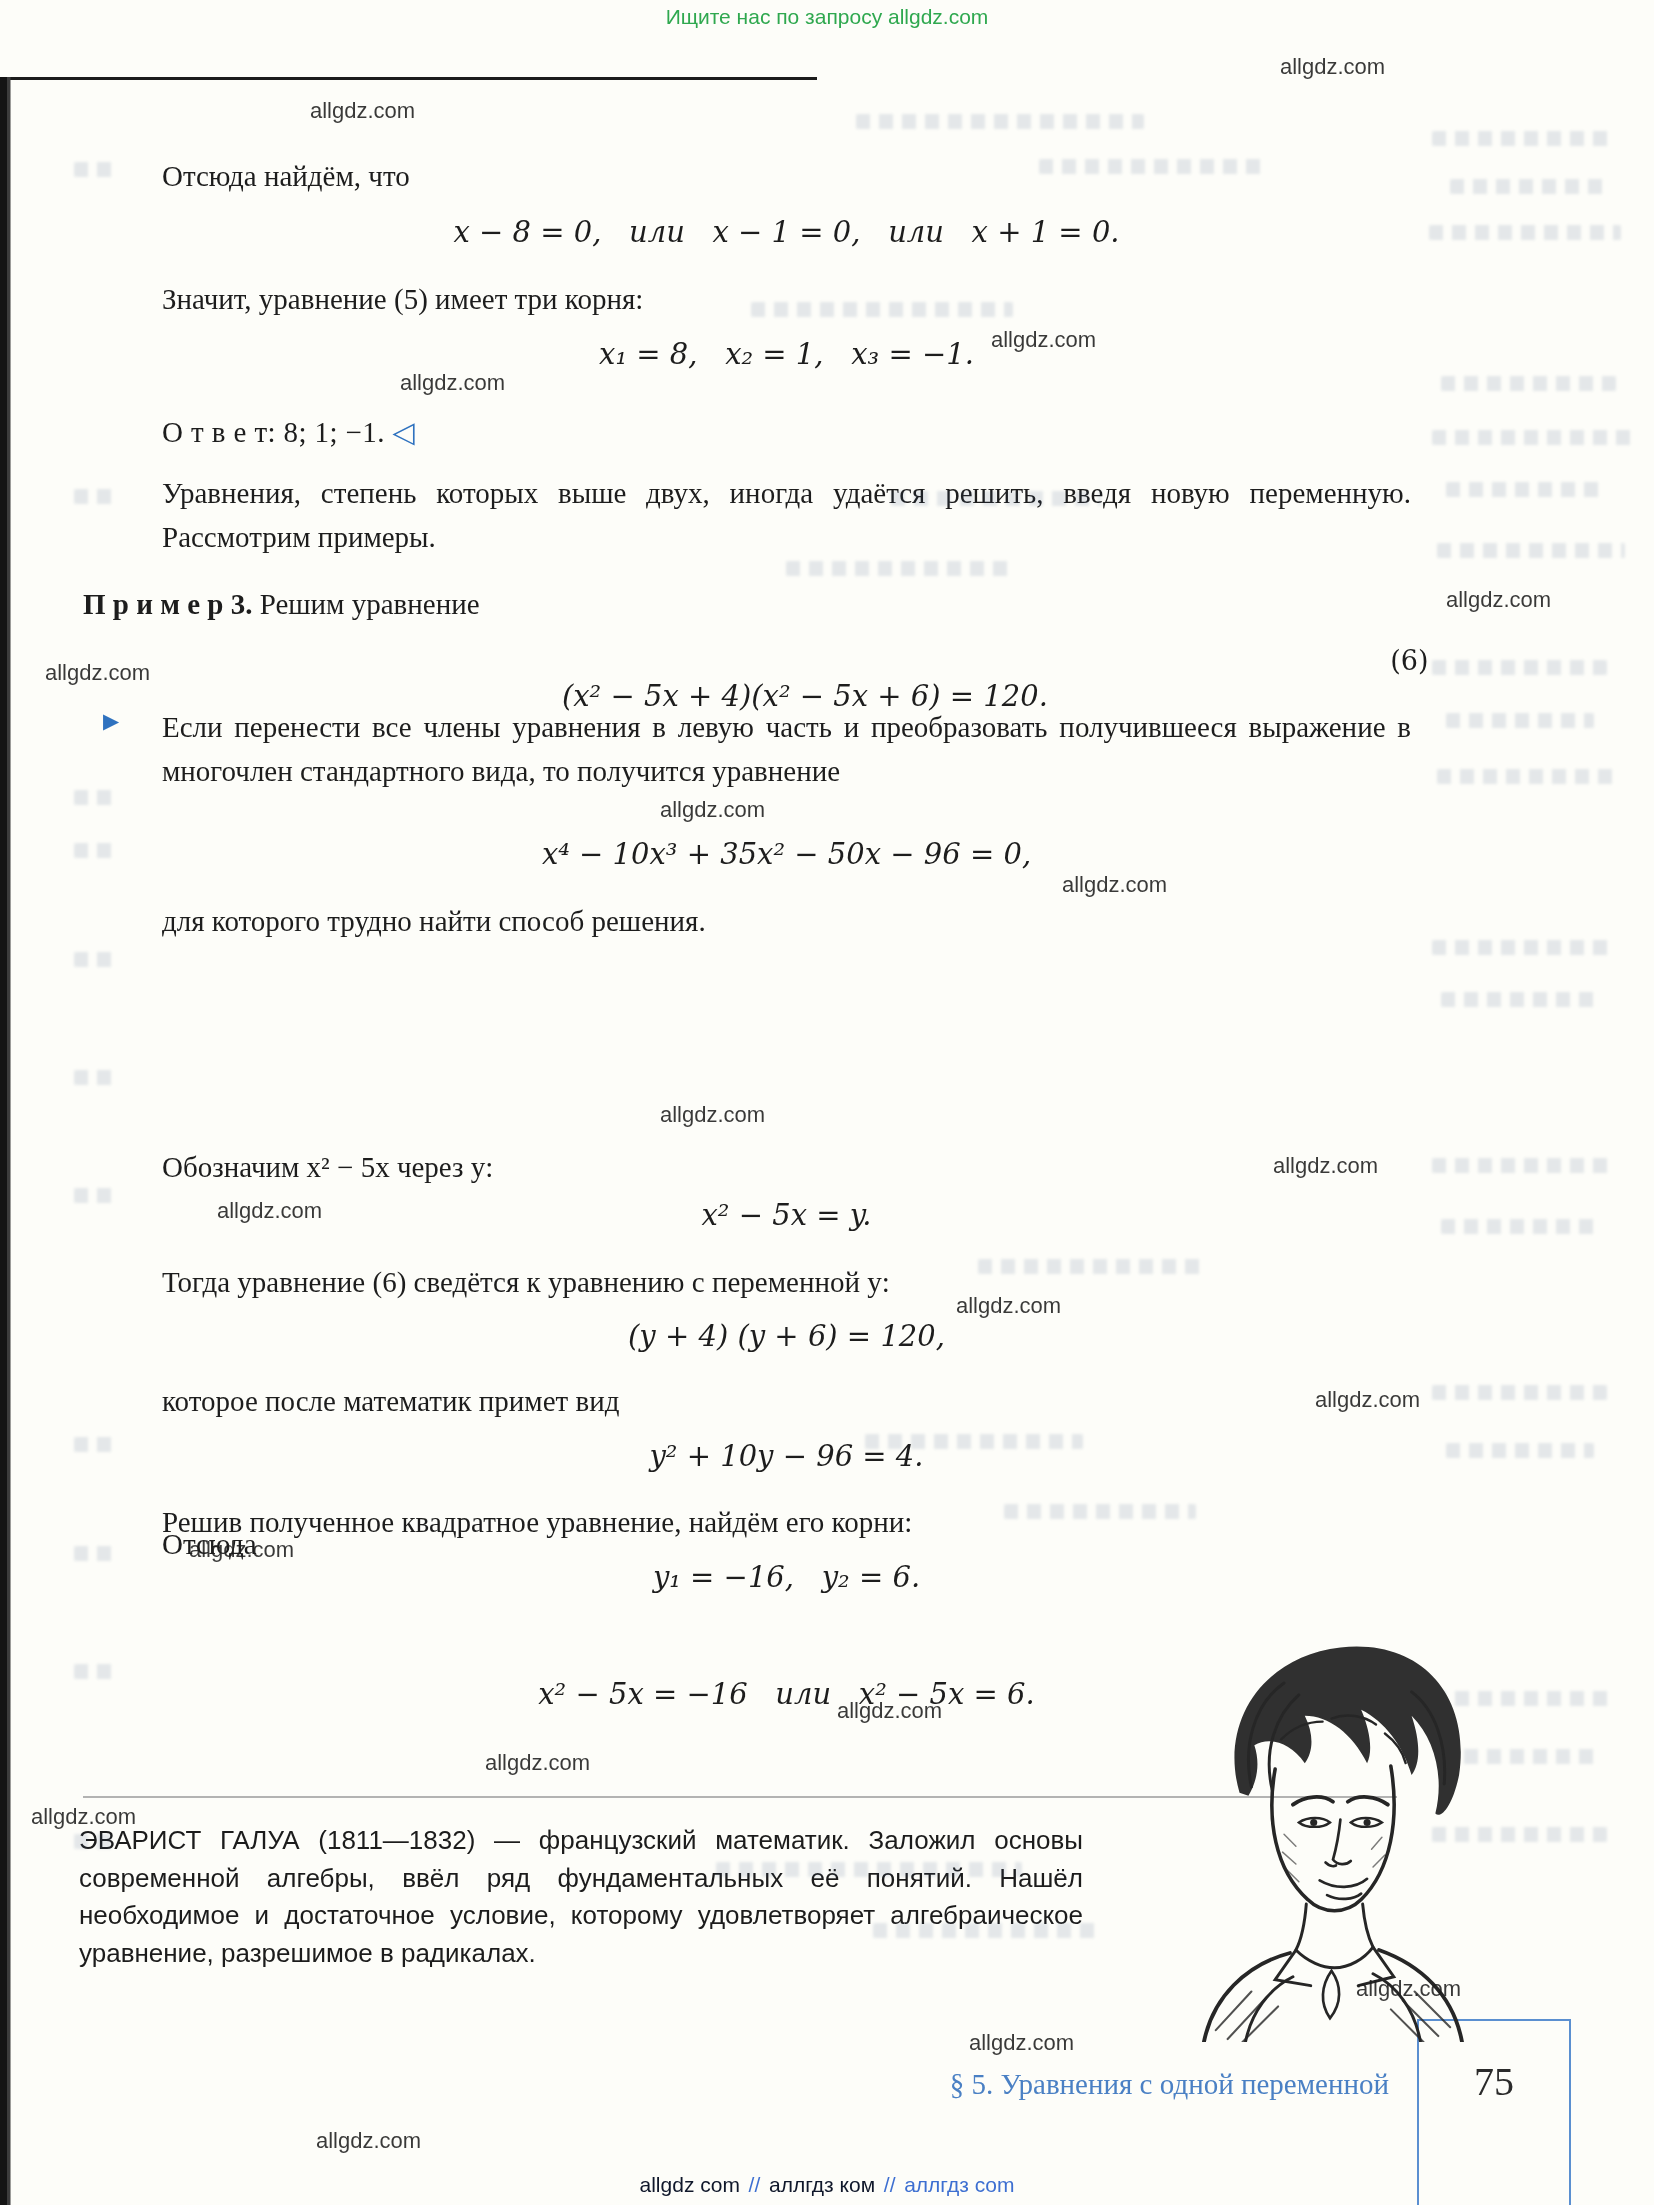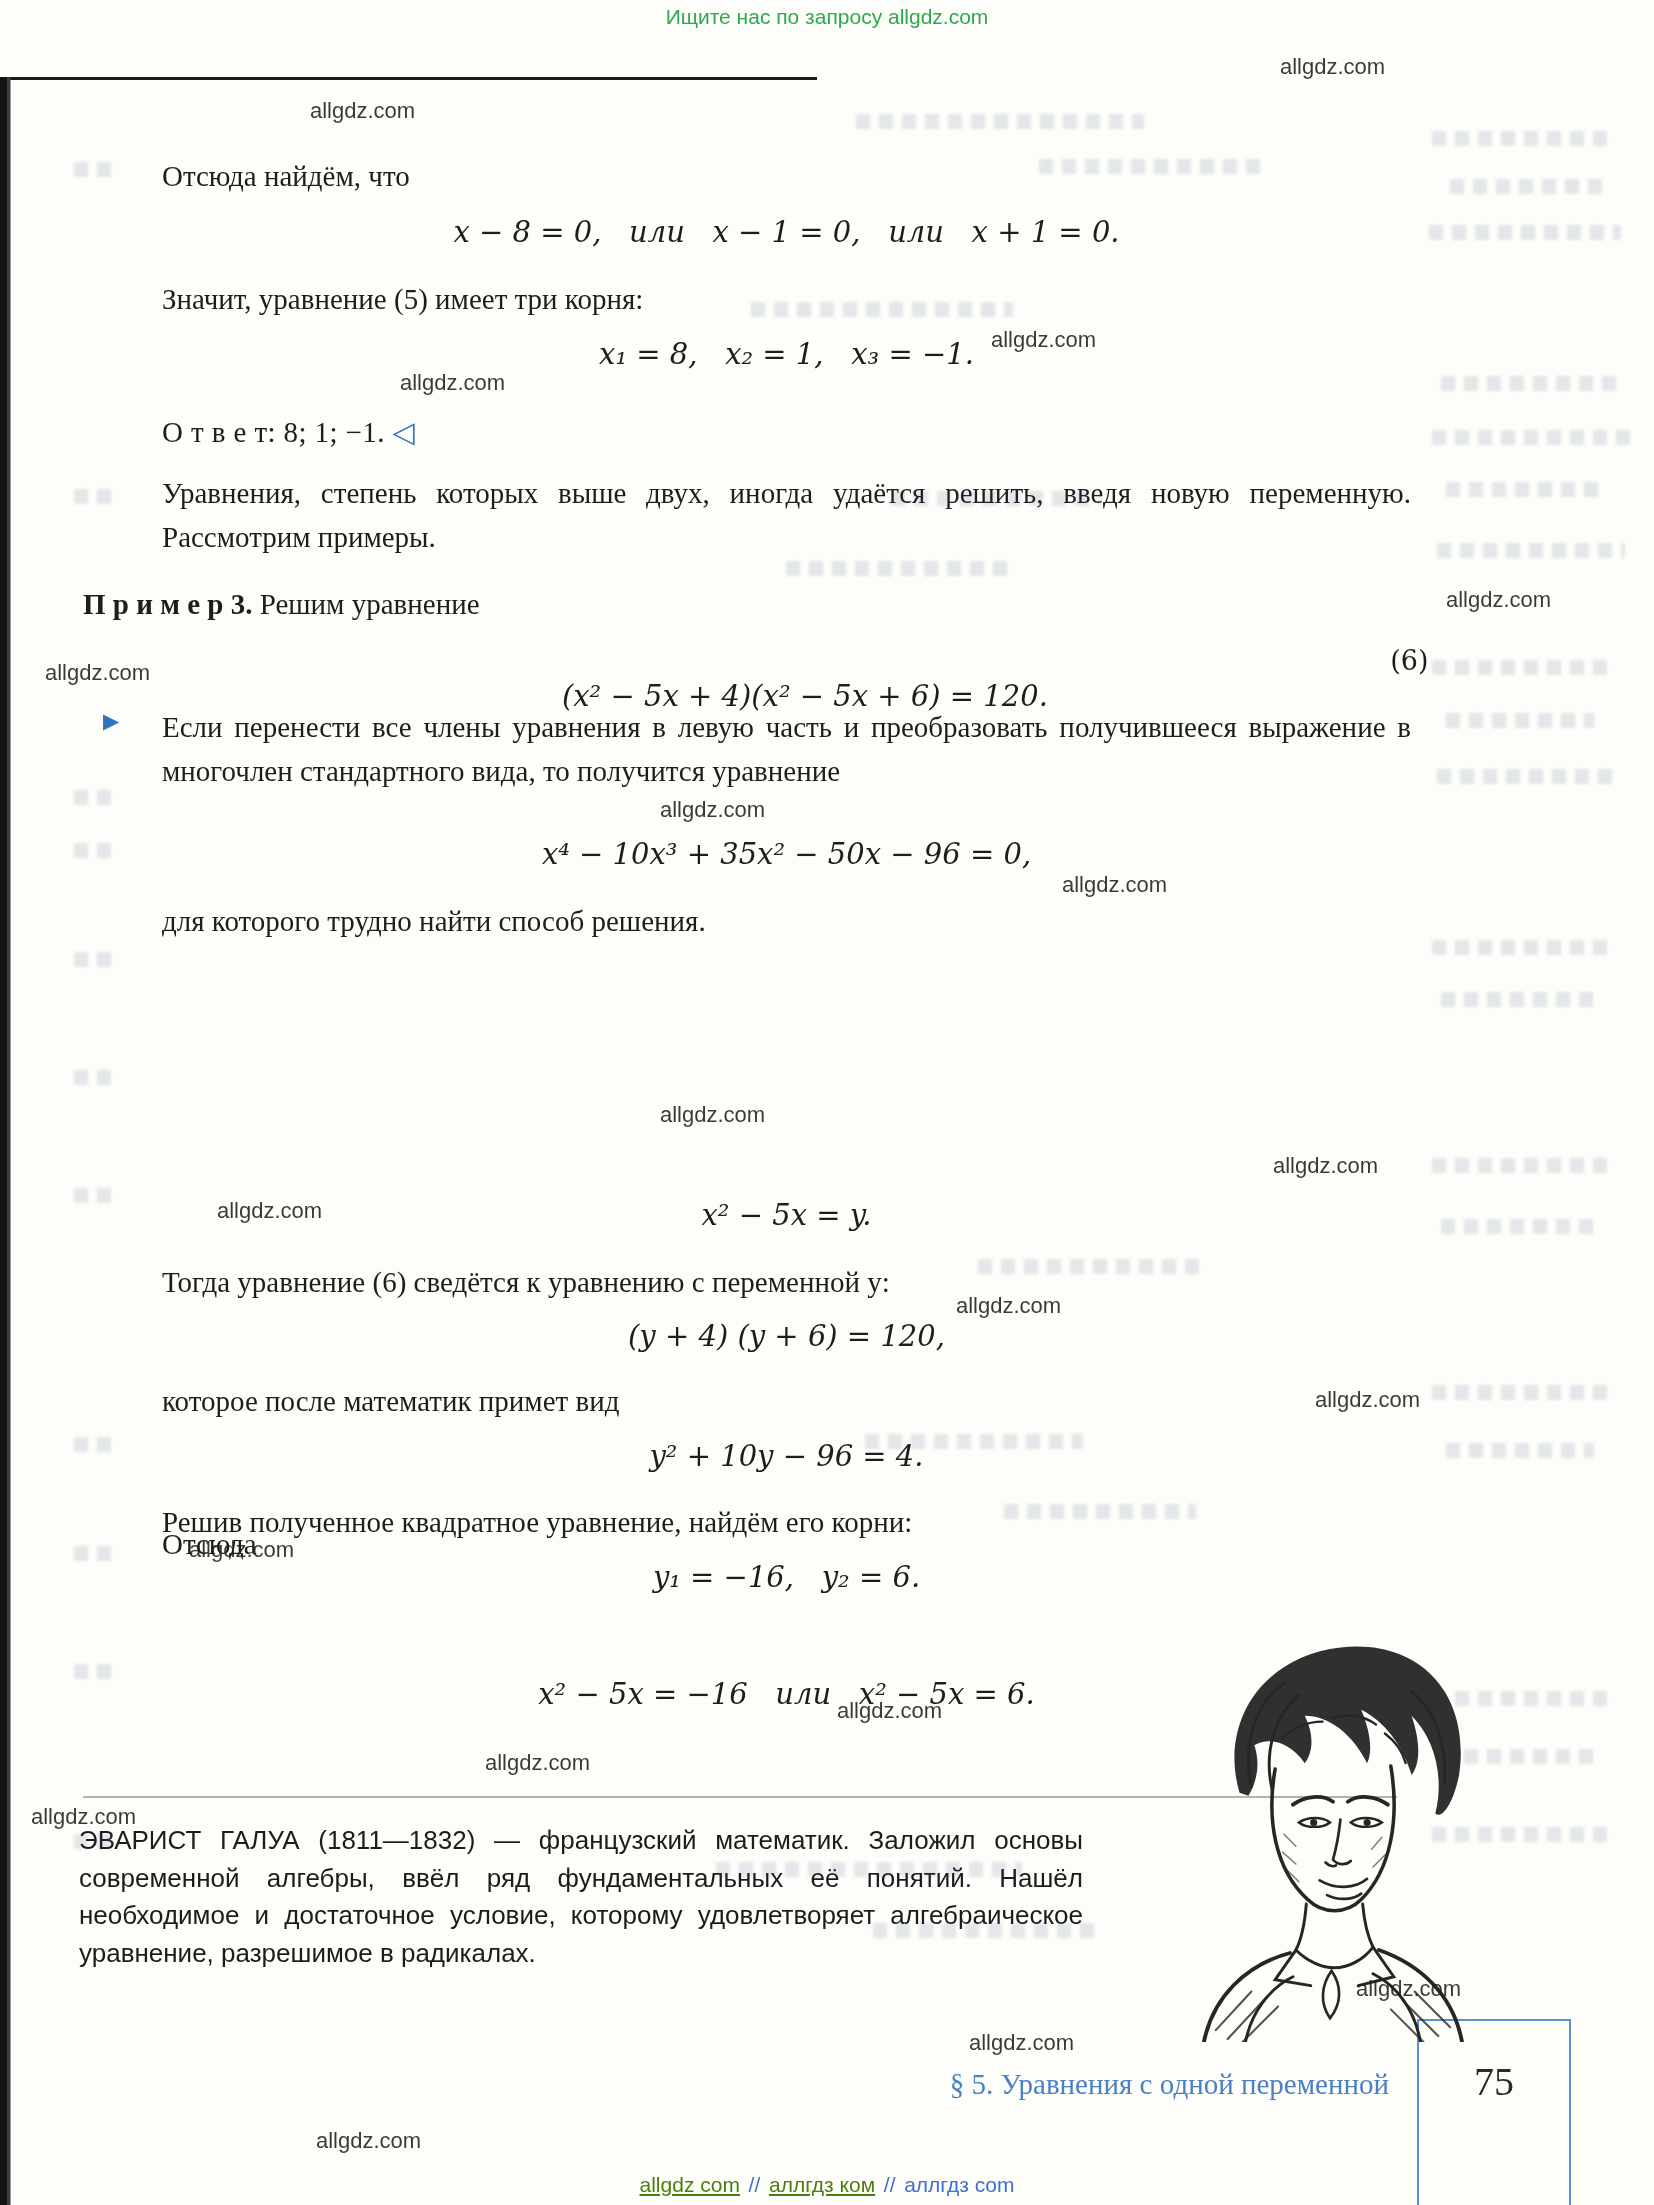--- a/index.html
+++ b/index.html
@@ -24,21 +24,21 @@
   .bio{position:absolute;left:79px;top:1822px;width:1004px;
        font:26px/1.45 "Liberation Sans",sans-serif;color:#1c1c1c;text-align:justify;}
   .footer-section{position:absolute;left:524px;top:2068px;width:865px;text-align:right;
                   font-size:29px;color:#4a80c4;}
   .page-box{position:absolute;left:1417px;top:2019px;width:154px;height:210px;
             border:2.6px solid #5b8fd0;background:#fdfdf9;box-sizing:border-box;
             display:flex;justify-content:center;align-items:flex-start;padding-top:37px;}
   .page-num{font-size:40px;color:#2b2b2b;}
   .bottom-links{position:absolute;top:2173px;left:0;width:100%;text-align:center;
                 font:21px "Liberation Sans",sans-serif;}
-  .link-green{color:#4d7c0f;text-decoration:underline;}
+  .link-green{color:#0f172a;}
   .link-blue{color:#3d6fd1;}
   .sep{color:#3d6fd1;padding:0 8.7px;}
   .bleed{position:absolute;height:15px;opacity:.12;filter:blur(1.7px);border-radius:1.7px;
          background:repeating-linear-gradient(90deg,#35507a 0 14px,transparent 14px 23px);z-index:1;}
   .portrait{position:absolute;left:1109px;top:1597px;width:445px;height:445px;z-index:5;}
 </style>
 </head>
 <body>
 
 <div class="page">
@@ -65,20 +65,21 @@
 
   <div class="eq" style="top:645px">
     <span>(x² − 5x + 4)(x² − 5x + 6) = 120.</span>
     <span class="eqnum">(6)</span>
   </div>
 
   <div class="marker" style="top:709px">▶</div>
   <div class="body-text just" style="top:706px">Если перенести все члены уравнения в левую часть и преобразовать получившееся выражение в многочлен стандартного вида, то получится уравнение</div>
   <div class="eq" style="top:837px">x⁴ − 10x³ + 35x² − 50x − 96 = 0,</div>
   <div class="body-text" style="top:900px">для которого трудно найти способ решения.</div>
+  <div class="body-text" style="top:1146px">Обозначим x² − 5x через y:</div>
   <div class="eq" style="top:1198px">x² − 5x = y.</div>
   <div class="body-text" style="top:1261px">Тогда уравнение (6) сведётся к уравнению с переменной y:</div>
   <div class="eq" style="top:1319px">(y + 4) (y + 6) = 120,</div>
   <div class="body-text" style="top:1380px">которое после математик примет вид</div>
   <div class="eq" style="top:1439px">y² + 10y − 96 = 4.</div>
   <div class="body-text" style="top:1501px">Решив полученное квадратное уравнение, найдём его корни:</div>
   <div class="eq" style="top:1560px">y₁ = −16,   y₂ = 6.</div>
   <div class="body-text" style="top:1523px">Отсюда</div>
   <div class="eq" style="top:1677px">x² − 5x = −16   или   x² − 5x = 6.</div>
 

